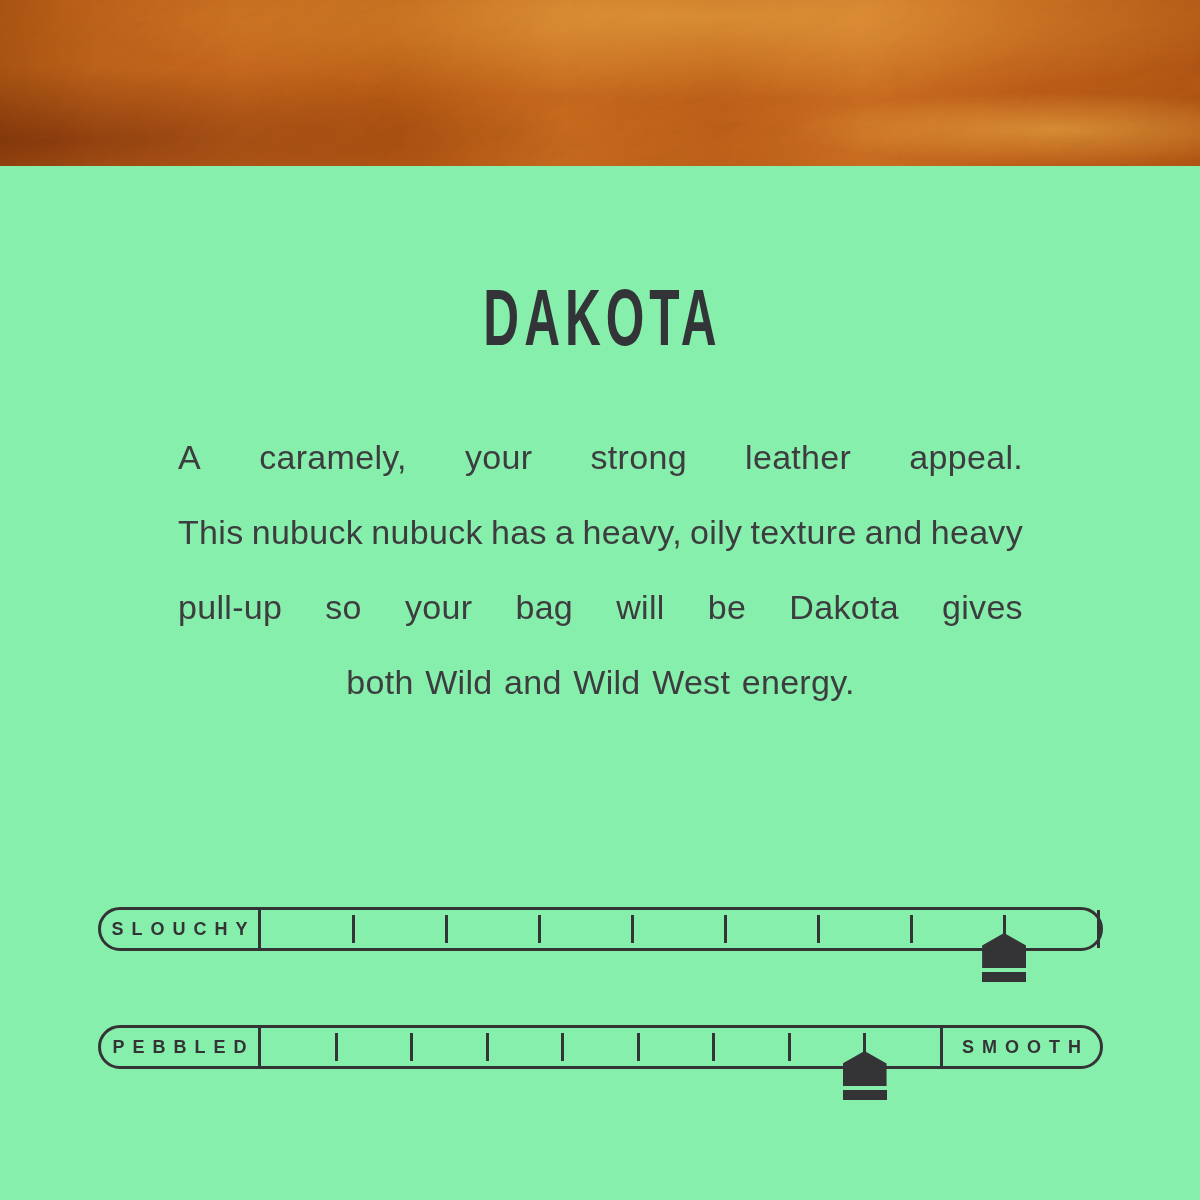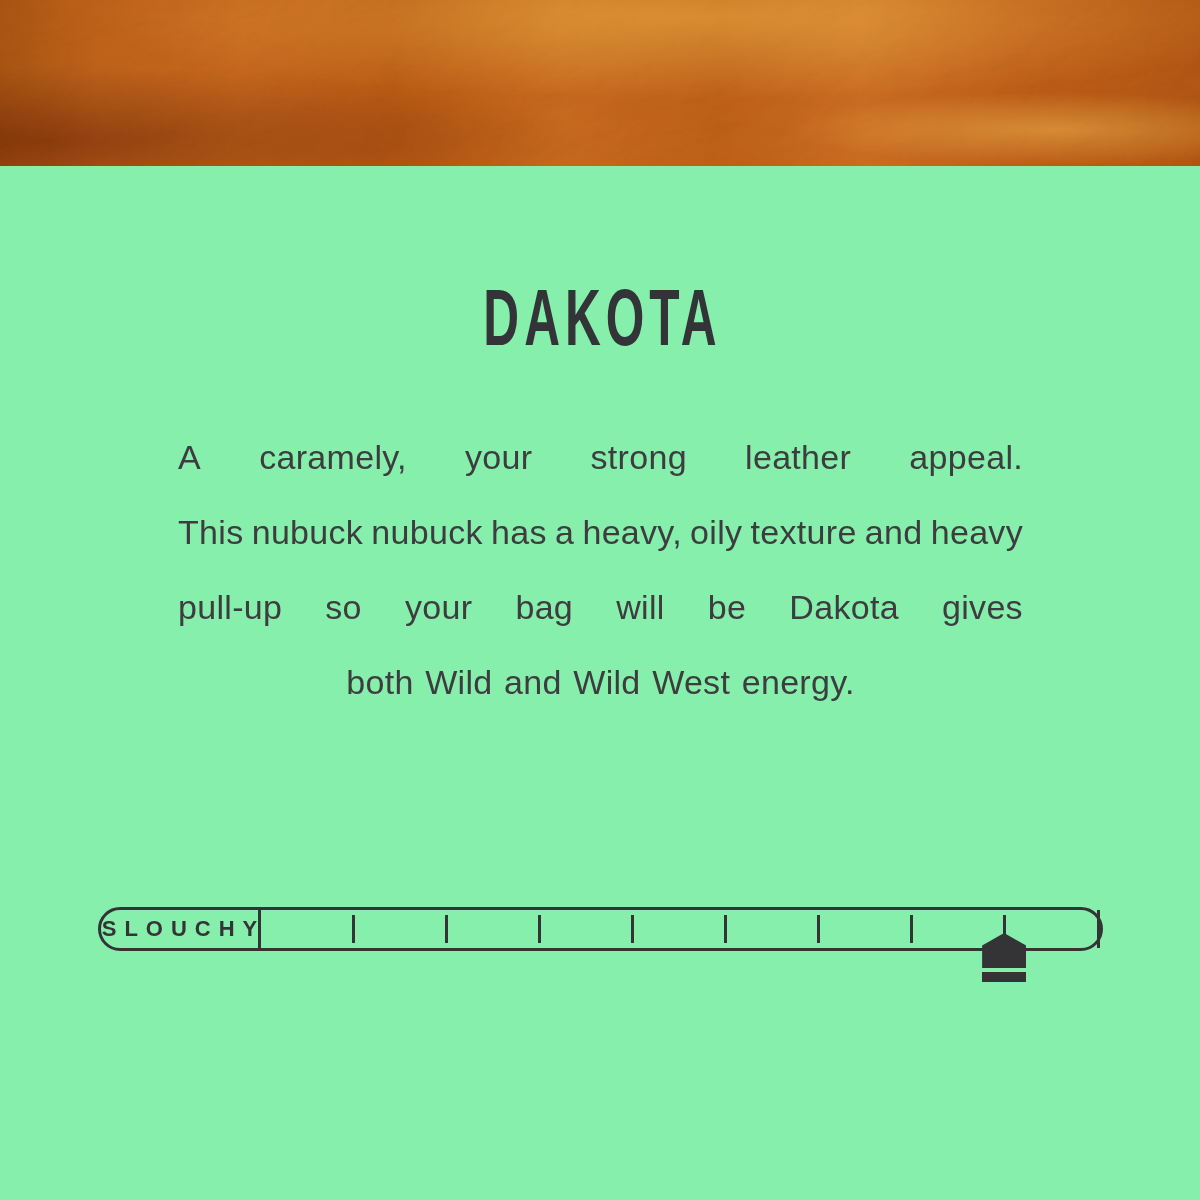--- a/index.html
+++ b/index.html
@@ -32,21 +32,21 @@
   
   .scale{
     position:absolute;left:98px;width:1005px;height:44px;box-sizing:border-box;
     border:3px solid #343437;border-radius:22px;display:flex;
   }
   .scale-0{top:907px;}
   .scale-1{top:1025px;}
   .cell{display:flex;align-items:center;justify-content:center;}
   .cell{width:157px;}
   .cell-label{
-    font-size:22px;font-weight:700;letter-spacing:8px;padding-left:8px;
+    font-size:18px;font-weight:700;letter-spacing:8px;padding-left:8px;
     color:#343437;white-space:nowrap;
   }
   .divider{width:3px;background:#343437;}
   .track{flex:1;position:relative;}
   .tick{position:absolute;top:5px;width:3px;height:28px;background:#343437;}
   .marker{position:absolute;top:23px;width:44px;z-index:2;}
   .marker-pin{
     width:44px;height:35px;background:#343437;
     clip-path:polygon(50% 0%,100% 36%,100% 100%,0% 100%,0% 36%);
   }
@@ -163,14 +163,38 @@
         <div class="tick" style="left: calc(33.3333% - 1.5px);"></div>
         <div class="tick" style="left: calc(44.4444% - 1.5px);"></div>
         <div class="tick" style="left: calc(55.5556% - 1.5px);"></div>
         <div class="tick" style="left: calc(66.6667% - 1.5px);"></div>
         <div class="tick" style="left: calc(77.7778% - 1.5px);"></div>
         <div class="tick" style="left: calc(88.8889% - 1.5px);"></div>
       </div>
     <div class="divider"></div>
   </div>
 
+  <div class="scale scale-1">
+    <div class="cell">
+      <span class="cell-label">PEBBLED</span>
+    </div>
+    <div class="divider"></div>
+    <div class="track">
+      <div class="marker" style="left: calc(88.8889% - 22px);">
+        <div class="marker-pin"></div>
+        <div class="marker-base"></div>
+      </div>
+    <div class="tick" style="left: calc(11.1111% - 1.5px);"></div>
+        <div class="tick" style="left: calc(22.2222% - 1.5px);"></div>
+        <div class="tick" style="left: calc(33.3333% - 1.5px);"></div>
+        <div class="tick" style="left: calc(44.4444% - 1.5px);"></div>
+        <div class="tick" style="left: calc(55.5556% - 1.5px);"></div>
+        <div class="tick" style="left: calc(66.6667% - 1.5px);"></div>
+        <div class="tick" style="left: calc(77.7778% - 1.5px);"></div>
+        <div class="tick" style="left: calc(88.8889% - 1.5px);"></div>
+      </div>
+    <div class="divider"></div>
+    <div class="cell">
+      <span class="cell-label">SMOOTH</span>
+    </div>
+  </div>
 
 </div>
 
 </body></html>

